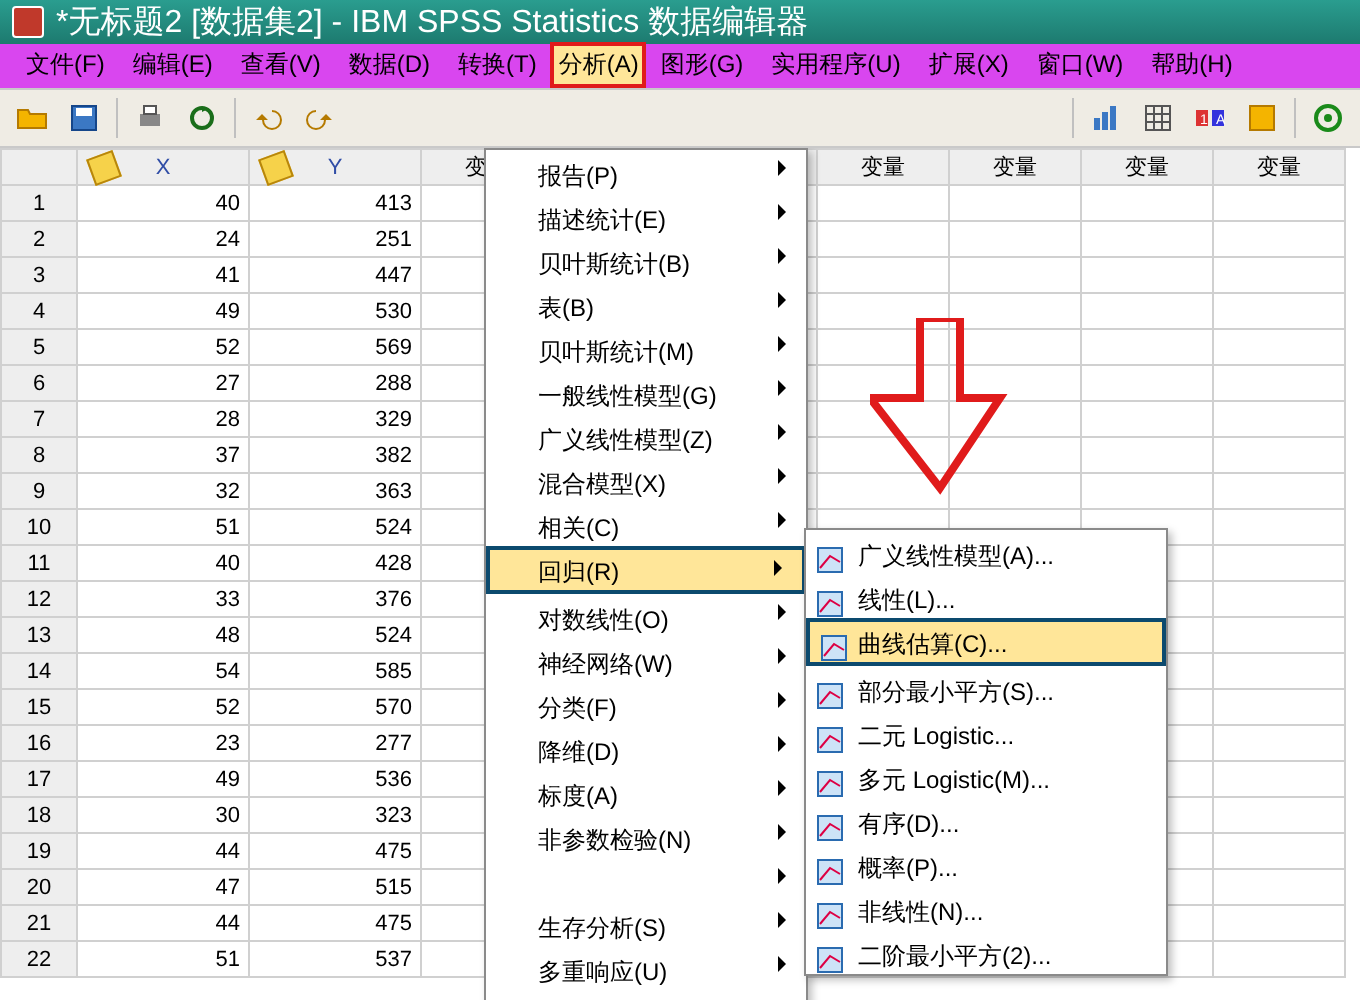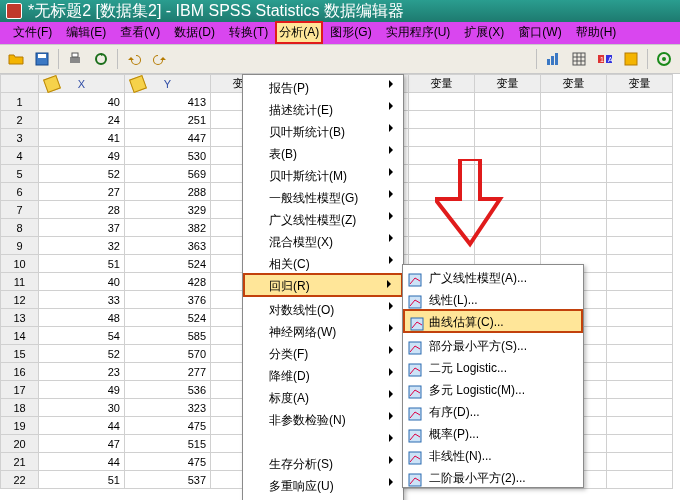--- a/index.html
+++ b/index.html
@@ -19,21 +19,21 @@
   .sheet thead th{background:#eee;font-weight:normal;text-align:center}
   .sheet thead th.var{color:#304da6}
   .sheet tbody th{background:#eee;text-align:center;width:32px;font-weight:normal}
   .sheet tbody td{text-align:right}
   .colhead{position:relative}
   .rulericon{position:absolute;left:6px;top:2px;width:12px;height:12px;transform:rotate(-20deg);background:#f6d24a;border:1px solid #b8860b}
   
   .menu{position:absolute;background:#fff;border:1px solid #8a8a8a;box-shadow:2px 2px 4px rgba(0,0,0,.25);font-size:12px;z-index:50}
   .menu .row{display:flex;align-items:flex-end;height:22px;padding:0 18px 0 26px;position:relative;white-space:nowrap;cursor:default}
   .menu .row .arrow{position:absolute;right:6px;top:5px;border:4px solid transparent;border-left-color:#000}
-  .menu .row.hl{background:#ffe699;border:2px solid #c2410c;height:20px;padding:0 16px 0 24px}
+  .menu .row.hl{background:#ffe699;border:2px solid #0c4a6e;height:20px;padding:0 16px 0 24px}
   .menu .row .ic{position:absolute;left:5px;width:14px;height:14px;display:flex;align-items:center;justify-content:center}
   .submenu{left:170px;top:182px}
   
   .big-arrow{position:absolute;left:435px;top:85px;z-index:40}
 </style>
 </head>
 <body>
 
 <div class="titlebar">
   <div class="appicon"></div>

